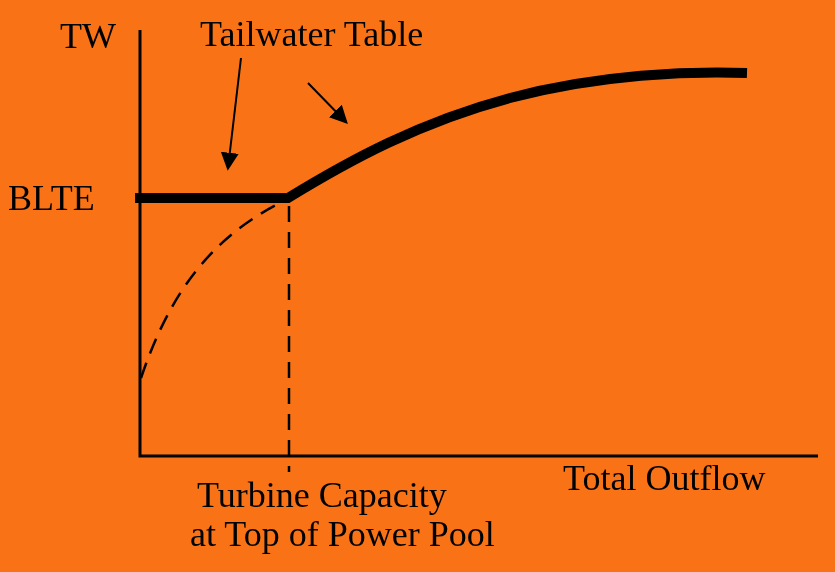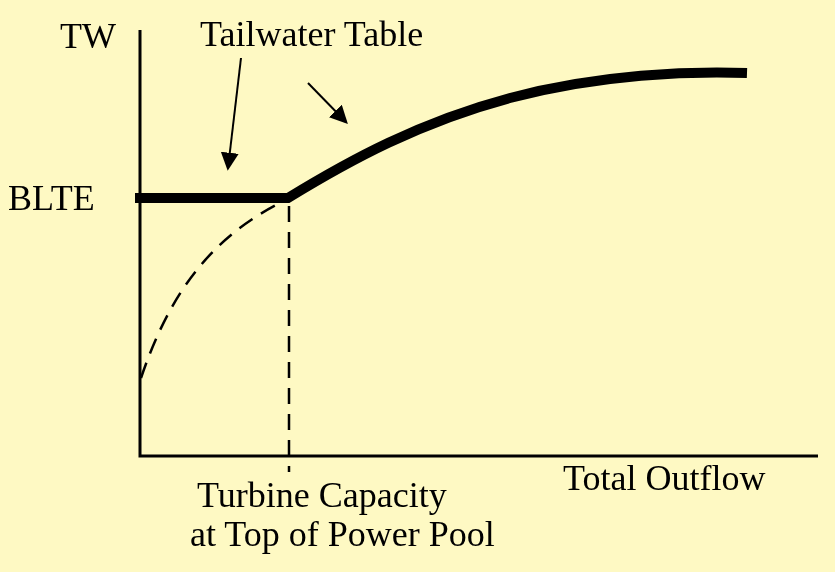--- a/index.html
+++ b/index.html
@@ -4,21 +4,21 @@
 <style>
   html, body {
     margin: 0;
     padding: 0;
     background: #ffffff;
   }
   .figure {
     position: relative;
     width: 835px;
     height: 572px;
-    background: #fef9c3;
+    background: #f97316;
     overflow: hidden;
   }
   svg {
     display: block;
   }
   .diagram-text {
     font-family: "Liberation Serif", "DejaVu Serif", serif;
     font-size: 36px;
     fill: #000000;
   }

